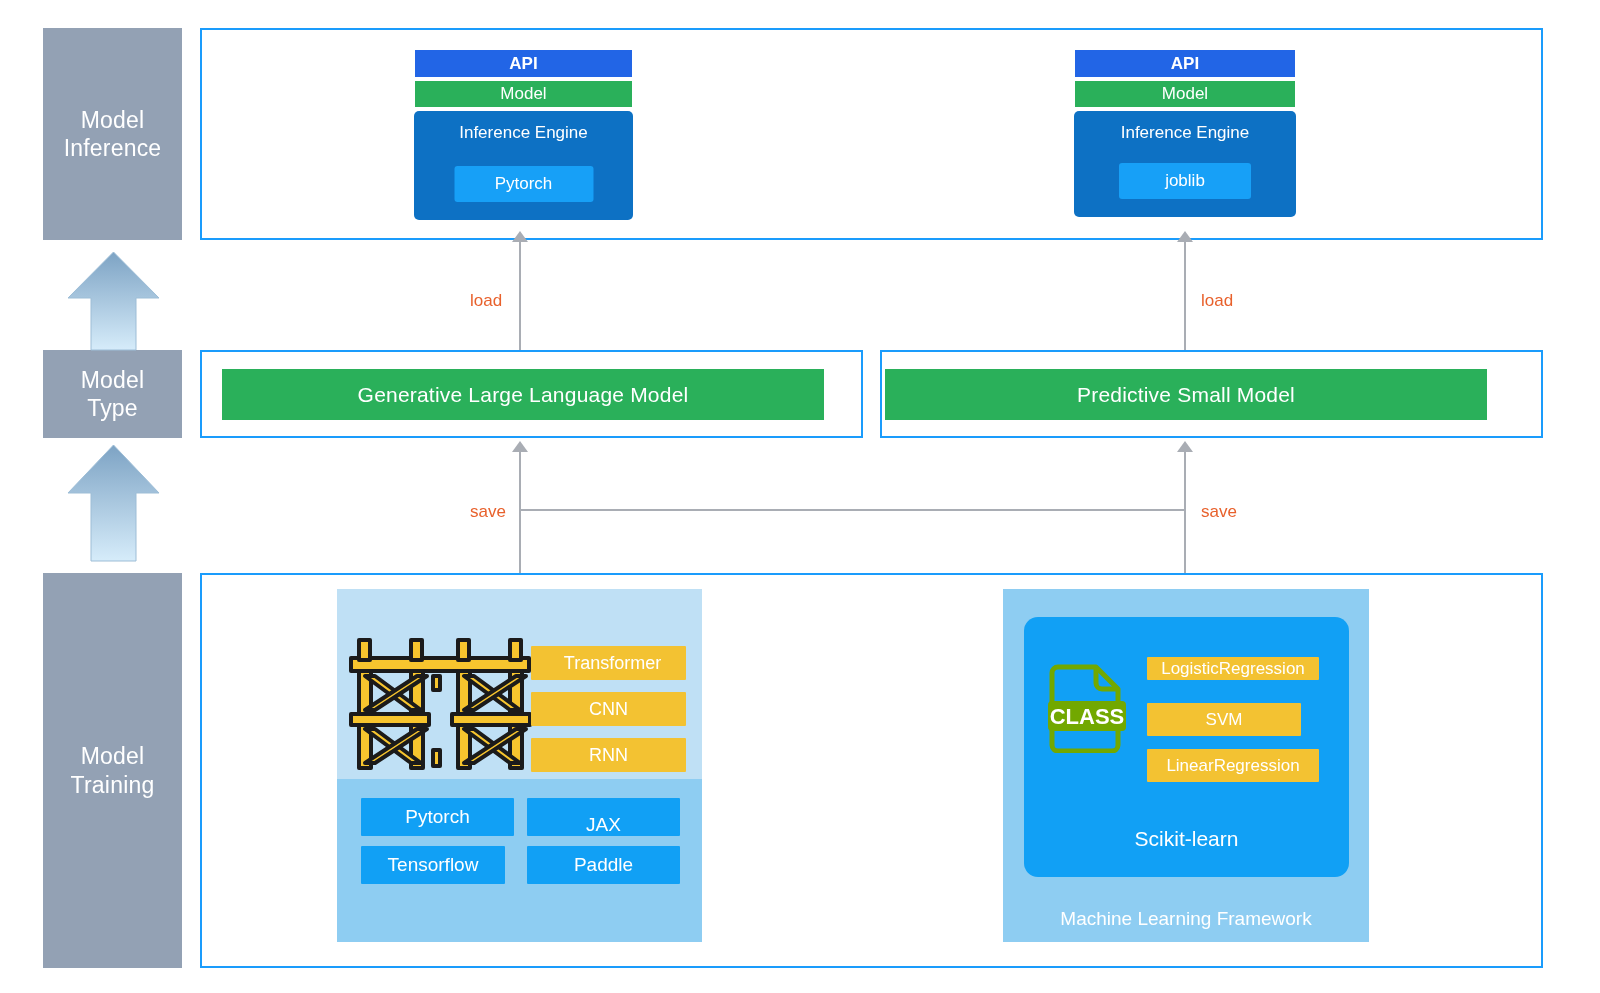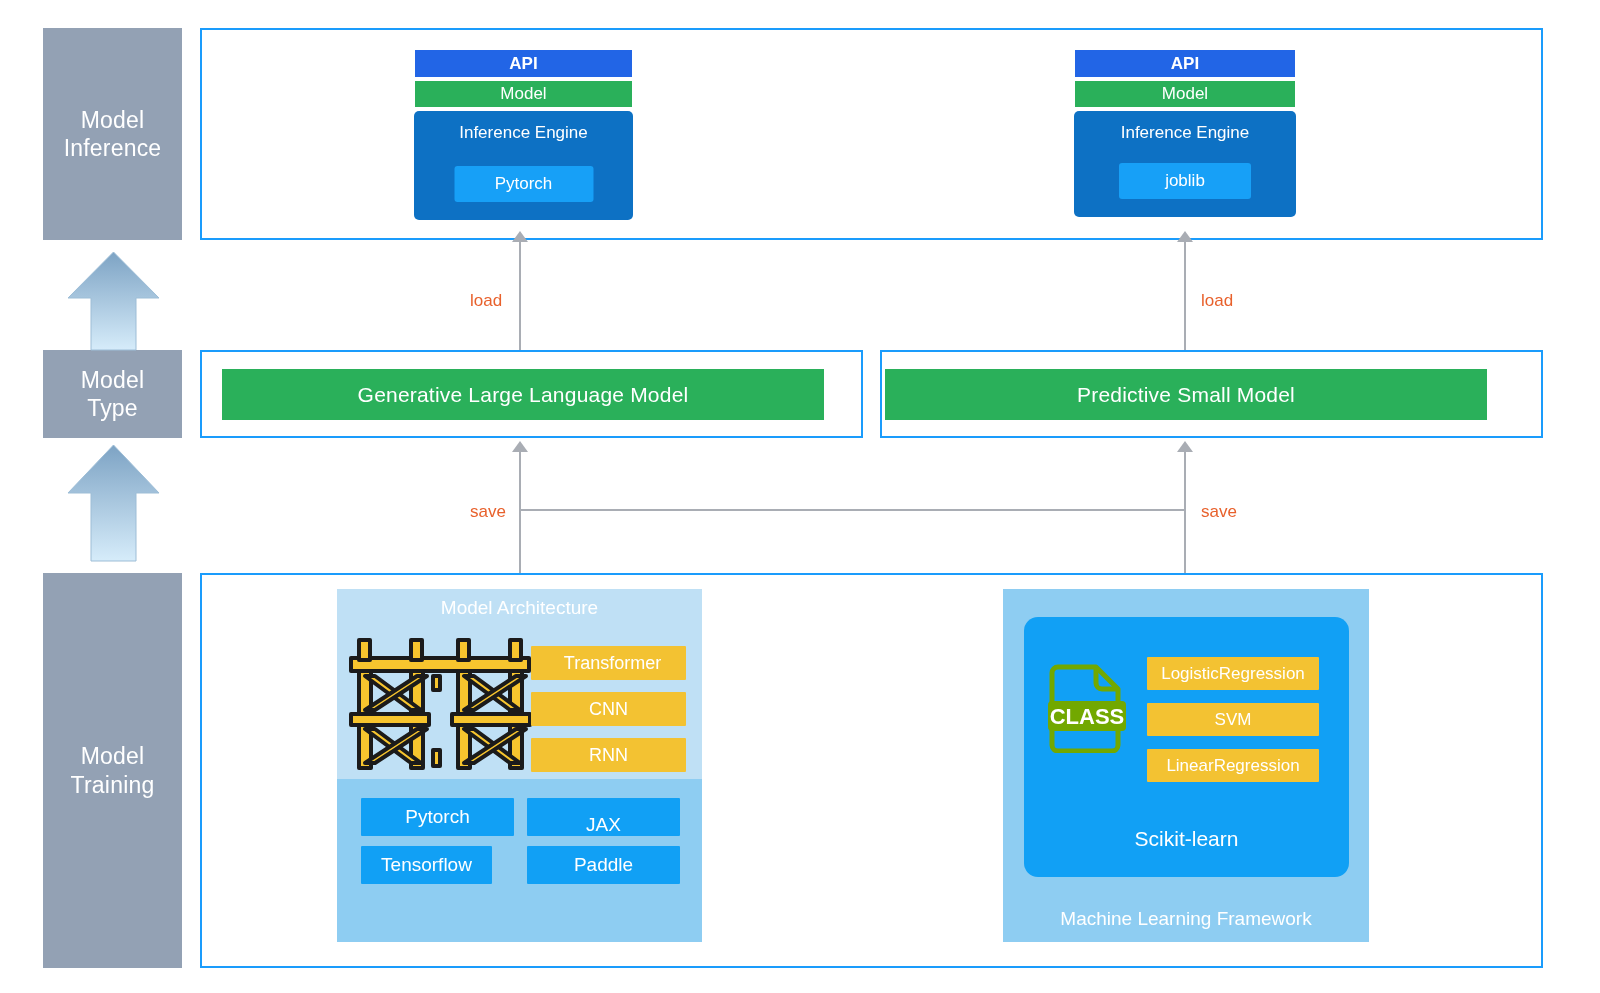--- a/index.html
+++ b/index.html
@@ -274,21 +274,20 @@
   <div class="conn-arrow" style="left:1177px; top:441px;"></div>
   <div class="conn-label" style="left:1201px; top:502px;">save</div>
 
   <div class="conn-line" style="left:519px; top:509px; width:667px; height:2px;"></div>
 
   <div class="row-box" style="left:200px; top:573px; width:1343px; height:395px;"></div>
 
   <div class="dl-panel" style="left:337px; top:589px; width:365px; height:353px;">
 
     <div class="arch-panel" style="left:0; top:0; width:365px; height:190px;">
-      <div class="arch-title">Model Architecture</div>
 
       <div class="icon-wrap" style="left:8px; top:43px; width:190px; height:138px;">
         <svg width="190" height="138" viewBox="0 0 190 138">
           <g stroke="#1b1b1b" stroke-width="4" fill="#f7c52e" stroke-linejoin="round">
 
             <rect x="6" y="26" width="178" height="13"></rect>
 
             <rect x="14" y="8" width="11" height="20"></rect>
             <rect x="66" y="8" width="11" height="20"></rect>
             <rect x="113" y="8" width="11" height="20"></rect>
@@ -332,21 +331,21 @@
       </div>
     </div>
 
     <div class="fw-panel" style="left:0; top:190px; width:365px; height:163px;">
       <div class="blue-chip" style="left:24px; top:19px; width:153px; height:38px;">
         <span>Pytorch</span>
       </div>
       <div class="blue-chip" style="left:190px; top:19px; width:153px; height:38px;align-items:flex-end;">
         <span>JAX</span>
       </div>
-      <div class="blue-chip" style="left:24px; top:67px; width:131px; height:38px;">
+      <div class="blue-chip" style="left:24px; top:67px; width:144px; height:38px;">
         <span>Tensorflow</span>
       </div>
       <div class="blue-chip" style="left:190px; top:67px; width:153px; height:38px;">
         <span>Paddle</span>
       </div>
     </div>
   </div>
 
   <div class="ml-outer" style="left:1003px; top:589px; width:366px; height:353px;">
 
@@ -354,24 +353,24 @@
 
       <div class="icon-wrap" style="left:24px; top:44px; width:82px; height:92px;">
         <svg width="82" height="92" viewBox="0 0 82 92">
           <path d="M10 6 h38 l22 22 v56 a6 6 0 0 1 -6 6 h-54 a6 6 0 0 1 -6 -6 v-72 a6 6 0 0 1 6 -6 z" fill="none" stroke="#72a800" stroke-width="5" stroke-linejoin="round"></path>
           <path d="M48 6 v16 a6 6 0 0 0 6 6 h16" fill="none" stroke="#72a800" stroke-width="5" stroke-linejoin="round"></path>
           <rect x="0" y="40" width="78" height="30" rx="4" fill="#72a800"></rect>
           <text x="39" y="63" text-anchor="middle" fill="#ffffff" font-family="Liberation Sans, sans-serif" font-size="22" font-weight="bold">CLASS</text>
         </svg>
       </div>
 
-      <div class="yellow-chip" style="left:123px; top:40px; width:172px; height:33px; font-size:17px;">
+      <div class="yellow-chip" style="left:123px; top:40px; width:172px; height:23px; font-size:17px;">
         <span>LogisticRegression</span>
       </div>
-      <div class="yellow-chip" style="left:123px; top:86px; width:172px; height:33px; font-size:17px;">
+      <div class="yellow-chip" style="left:123px; top:86px; width:154px; height:33px; font-size:17px;">
         <span>SVM</span>
       </div>
       <div class="yellow-chip" style="left:123px; top:132px; width:172px; height:33px; font-size:17px;">
         <span>LinearRegression</span>
       </div>
 
       <div class="ml-inner-title">Scikit-learn</div>
     </div>
 
     <div class="ml-outer-title">Machine Learning Framework</div>

